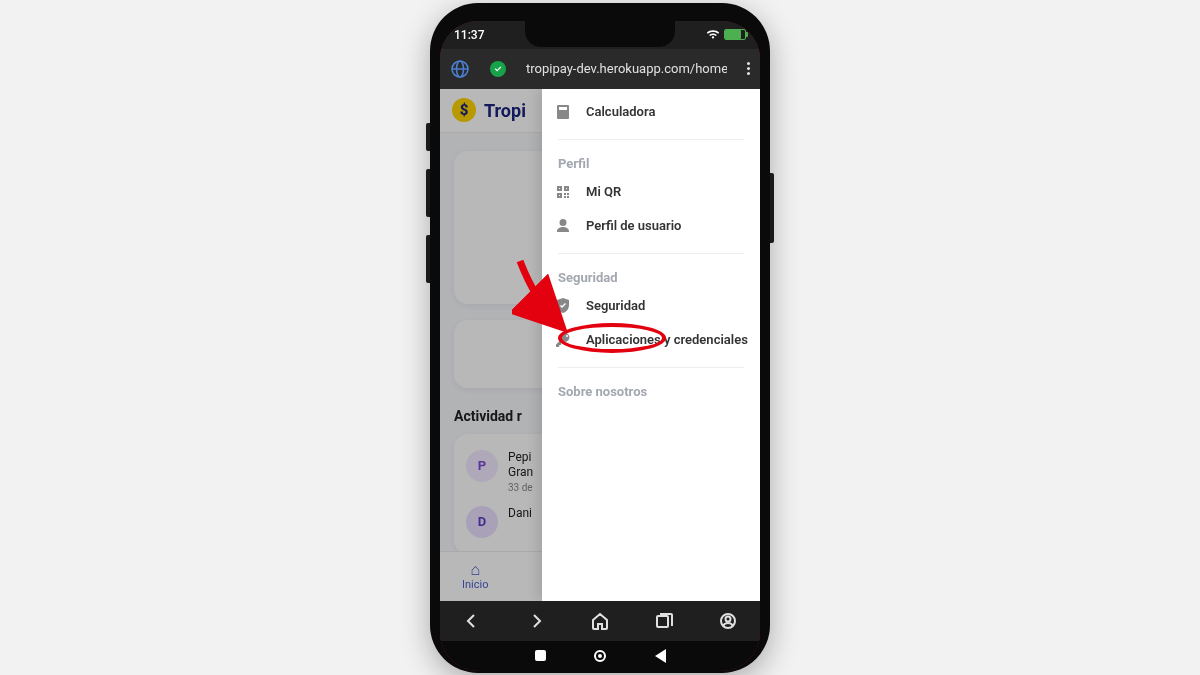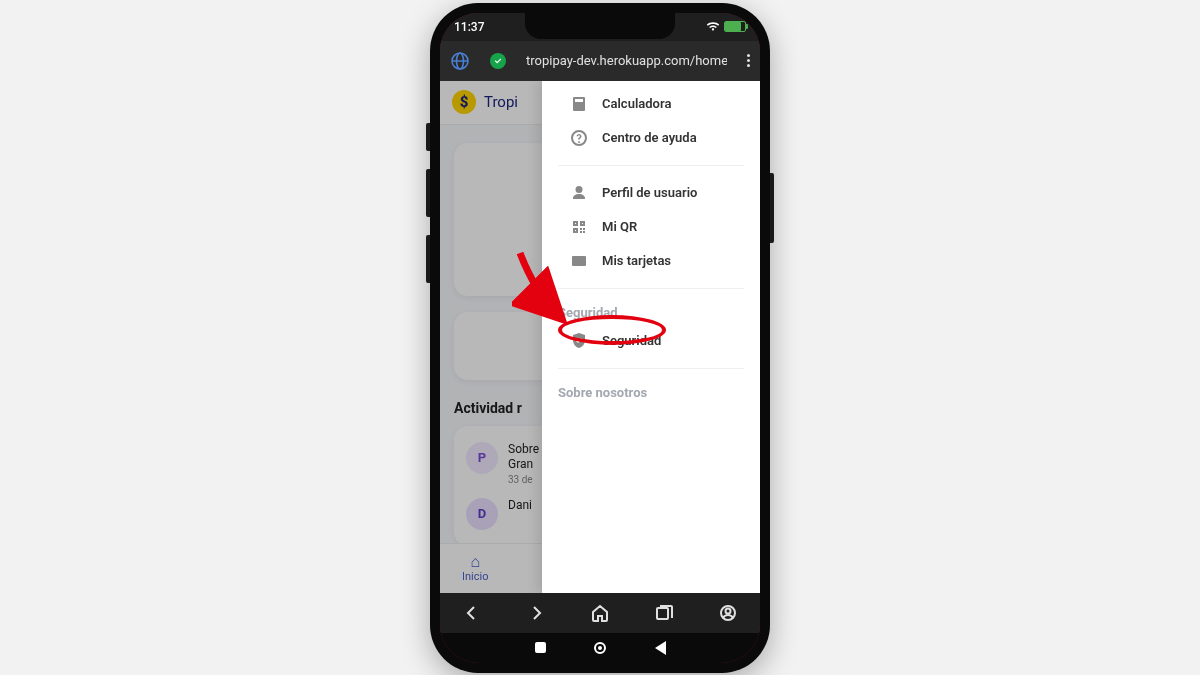--- a/index.html
+++ b/index.html
@@ -10,21 +10,21 @@
     padding: 10px; position: relative; box-shadow: 0 8px 30px rgba(0,0,0,0.3);
   }
   .phone-buttons-left { position: absolute; left: -4px; top: 120px; }
   .btn-side { width: 4px; background: #1a1a1a; border-radius: 2px 0 0 2px; margin-bottom: 18px; }
   .btn-vol    { height: 48px; }
   .btn-vol2   { height: 48px; }
   .btn-small  { height: 28px; }
   .phone-button-right { position: absolute; right: -4px; top: 170px; width:4px; height:70px; background:#1a1a1a; border-radius:0 2px 2px 0; }
   
   .screen {
-    width: 100%; height: 100%; background: #7f1d1d; border-radius: 38px; overflow: hidden; position: relative;
+    width: 100%; height: 100%; background: #7f1d1d; border-radius: 38px; overflow: hidden; position: relative; margin-top: 8px;
   }
   .notch {
     position: absolute; top: 0; left: 50%; transform: translateX(-50%);
     width: 150px; height: 26px; background: #0a0a0a; border-radius: 0 0 16px 16px; z-index: 50;
   }
   
   .status-bar {
     height: 28px; background: #1f1f1f; color: #fff; font-size: 12px; font-weight: 500;
     display: flex; align-items: center; justify-content: space-between; padding: 0 14px;
   }
@@ -42,21 +42,21 @@
   .lock-badge { width:16px; height:16px; background:#16a34a; border-radius:50%; display:flex; align-items:center; justify-content:center; }
   .globe-ico { width:20px; height:20px; color:#4a7fd1; }
   .dots { display:flex; flex-direction:column; gap:2px; }
   .dots span { width:3px; height:3px; background:#e0e0e0; border-radius:50%; }
   
   .app-area { position: relative; height: calc(100% - 28px - 40px - 40px - 30px); overflow: hidden; }
   
   .bg-app { position:absolute; inset:0; background:#f7f8fc; filter:brightness(0.72); }
   .bg-header { height:44px; background:#fff; display:flex; align-items:center; padding:0 12px; gap:8px; border-bottom:1px solid #eee;}
   .bg-logo { width:24px; height:24px; background:#ffd400; border-radius:50%; color:#1a237e; font-weight:800; display:flex; align-items:center; justify-content:center; font-size:15px;}
-  .bg-brand { font-weight:400; color:#1a237e; font-size:15px;}
+  .bg-brand { font-weight:700; color:#1a237e; font-size:18px;}
   .bg-card { margin:18px 14px 0; background:#fff; border-radius:14px; padding:24px 0 16px; box-shadow:0 2px 6px rgba(0,0,0,.06); text-align:center;}
   .bg-bignum { font-size:28px; font-weight:800; color:#1a237e;}
   .bg-add { margin-top:24px; }
   .bg-plus { width:38px; height:38px; border-radius:50%; background:#fff; border:1px solid #ddd; display:inline-flex; align-items:center; justify-content:center; font-size:22px; color:#333;}
   .bg-add-lbl { font-size:12px; color:#444; margin-top:4px;}
   .bg-qrrow { margin:16px 14px 0; background:#fff; border-radius:14px; padding:14px; box-shadow:0 2px 6px rgba(0,0,0,.06); display:flex; justify-content:center;}
   .bg-qrb { width:40px; height:40px; background:#4a5fd0; border-radius:50%; display:flex; align-items:center; justify-content:center; color:#fff; font-size:16px;}
   .bg-section-title { margin:20px 14px 0; font-size:14px; font-weight:700; color:#222;}
   .bg-activity { margin:10px 14px 0; background:#fff; border-radius:14px; padding:10px 12px; box-shadow:0 2px 6px rgba(0,0,0,.06);}
   .bg-item { display:flex; gap:10px; padding:6px 0;}
@@ -67,21 +67,21 @@
   .bg-item-txt .date { color:#888; font-size:10px;}
   .bg-bottom { position:absolute; bottom:0; left:0; right:0; height:50px; background:#fff; display:flex; align-items:center; justify-content:flex-start; padding-left:22px; border-top:1px solid #eee;}
   .bg-home { text-align:center; color:#4a5fd0; font-size:11px;}
   .bg-home-ico { font-size:16px; line-height:1;}
   
   .drawer {
     position:absolute; top:0; right:0; bottom:0; width:218px; background:#fff;
     box-shadow:-4px 0 12px rgba(0,0,0,.12); padding:6px 0; overflow-y:auto;
   }
   .drawer::-webkit-scrollbar { width:0; }
-  .d-item { display:flex; align-items:center; gap:14px; padding:8px 28px; font-size:13px; color:#333; font-weight:600; cursor:pointer;}
+  .d-item { display:flex; align-items:center; gap:14px; padding:8px 12px; font-size:13px; color:#333; font-weight:600; cursor:pointer;}
   .d-item .ico { width:18px; height:18px; color:#888; flex-shrink:0; display:flex; align-items:center; justify-content:center;}
   .d-item .ico svg { width:100%; height:100%; }
   .d-sep { border:none; border-top:1px solid #eee; margin:10px 16px;}
   .d-head { padding:6px 16px 4px; font-size:13px; color:#a3a7b0; font-weight:700;}
   
   .highlight-ellipse {
     position:absolute; border:4px solid #e3000f; border-radius:50%;
     width:108px; height:30px; pointer-events:none;
   }
   .arrow-svg { position:absolute; pointer-events:none; }
@@ -165,21 +165,21 @@
             <svg width="18" height="18" viewBox="0 0 18 18" fill="#fff">
                 <path d="M2 2h5v5H2V2zm2 2v1h1V4H4zm7-2h5v5h-5V2zM2 11h5v5H2v-5zm9 0h2v2h-2v-2zm3 0h2v2h-2v-2zm-3 3h2v2h-2v-2zm3 0h2v2h-2v-2z"></path>
               </svg>
           </div>
         </div>
         <div class="bg-section-title">Actividad r</div>
         <div class="bg-activity">
           <div class="bg-item">
             <div class="bg-av p">P</div>
             <div class="bg-item-txt">
-              <div>Sobre</div>
+              <div>Pepi</div>
               <div>Gran</div>
               <div class="date">33 de</div>
             </div>
           </div>
           <div class="bg-item">
             <div class="bg-av d">D</div>
             <div class="bg-item-txt">
               <div>Dani</div>
             </div>
           </div>
@@ -194,62 +194,55 @@
 
       <div class="drawer" id="drawer">
           <div class="d-item">
             <span class="ico">
               <svg viewBox="0 0 18 18" fill="currentColor">
                 <path d="M4 2h10a1 1 0 011 1v12a1 1 0 01-1 1H4a1 1 0 01-1-1V3a1 1 0 011-1zm1 2v3h8V4H5zm0 5h2v2H5V9zm3 0h2v2H8V9zm3 0h2v2h-2V9zM5 12h2v2H5v-2zm3 0h2v2H8v-2zm3 0h2v2h-2v-2z"></path>
               </svg>
             </span>
             <span>Calculadora</span>
           </div>
-          <div class="d-item">
-            <span class="ico">
-              <svg viewBox="0 0 18 18" fill="currentColor">
-                <path d="M9 1a8 8 0 100 16A8 8 0 009 1zm0 2a6 6 0 110 12A6 6 0 019 3zm.8 9.2H8.2V14h1.6v-1.8zM9 5C7.6 5 6.5 6 6.5 7.3h1.6c0-.6.4-1 .9-1s.9.4.9 1c0 .5-.3.8-.8 1.2-.6.5-1 .9-1 1.9h1.6c0-.5.3-.8.8-1.2.6-.5 1-1 1-1.9C11.5 6 10.4 5 9 5z"></path>
-              </svg>
-            </span>
-            <span>Centro de ayuda</span>
-          </div>
           <hr class="d-sep">
+          <div class="d-head">Perfil</div>
+          <div class="d-item">
+            <span class="ico">
+              <svg viewBox="0 0 18 18" fill="currentColor">
+                <path d="M3 3h5v5H3V3zm2 2v1h1V5H5zm5-2h5v5h-5V3zm2 2v1h1V5h-1zM3 10h5v5H3v-5zm2 2v1h1v-1H5zm5-2h2v2h-2v-2zm3 0h2v2h-2v-2zm-3 3h2v2h-2v-2zm3 0h2v2h-2v-2z"></path>
+              </svg>
+            </span>
+            <span>Mi QR</span>
+          </div>
           <div class="d-item">
             <span class="ico">
               <svg viewBox="0 0 18 18" fill="currentColor">
                 <path d="M9 2a3.5 3.5 0 110 7 3.5 3.5 0 010-7zm0 8c3.3 0 6 1.8 6 4v1H3v-1c0-2.2 2.7-4 6-4z"></path>
               </svg>
             </span>
             <span>Perfil de usuario</span>
-          </div>
-          <div class="d-item">
-            <span class="ico">
-              <svg viewBox="0 0 18 18" fill="currentColor">
-                <path d="M3 3h5v5H3V3zm2 2v1h1V5H5zm5-2h5v5h-5V3zm2 2v1h1V5h-1zM3 10h5v5H3v-5zm2 2v1h1v-1H5zm5-2h2v2h-2v-2zm3 0h2v2h-2v-2zm-3 3h2v2h-2v-2zm3 0h2v2h-2v-2z"></path>
-              </svg>
-            </span>
-            <span>Mi QR</span>
-          </div>
-          <div class="d-item">
-            <span class="ico">
-              <svg viewBox="0 0 18 18" fill="currentColor">
-                <path d="M2 5a1 1 0 011-1h12a1 1 0 011 1v8a1 1 0 01-1 1H3a1 1 0 01-1-1V5zm0 2h14v2H2V7z"></path>
-              </svg>
-            </span>
-            <span>Mis tarjetas</span>
           </div>
           <hr class="d-sep">
           <div class="d-head">Seguridad</div>
           <div class="d-item">
             <span class="ico">
               <svg viewBox="0 0 18 18" fill="currentColor">
                 <path d="M9 1l6 2v5c0 4-2.5 7-6 8-3.5-1-6-4-6-8V3l6-2zm-1 10l4-4-1-1-3 3-1-1-1 1 2 2z"></path>
               </svg>
             </span>
             <span>Seguridad</span>
+          </div>
+          <div class="d-item">
+            <span class="ico">
+              <svg viewBox="0 0 18 18" fill="currentColor">
+                <path d="M12 2a4 4 0 00-3.8 5.2L2 13.4V16h2.6l.7-.7V14h1.3l.7-.7V12h1.3l1.2-1.2A4 4 0 1012 2zm1 2a1 1 0 110 2 1 1 0 010-2z"></path>
+              </svg>
+            </span>
+            <span>Aplicaciones y credenciales</span>
           </div>
           <hr class="d-sep">
           <div class="d-head">Sobre nosotros</div>
         </div>
 
       <div class="highlight-ellipse" style="left:118px; top:234px;"></div>
       <svg class="arrow-svg" style="left:72px; top:168px;" width="60" height="80" viewBox="0 0 60 80">
         <defs>
             <marker id="ah" markerWidth="8" markerHeight="8" refX="6" refY="4" orient="auto">
               <path d="M0 0L8 4L0 8z" fill="#e3000f"></path>

